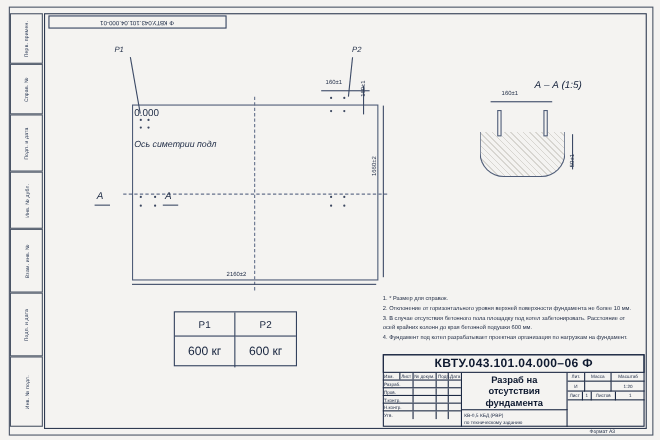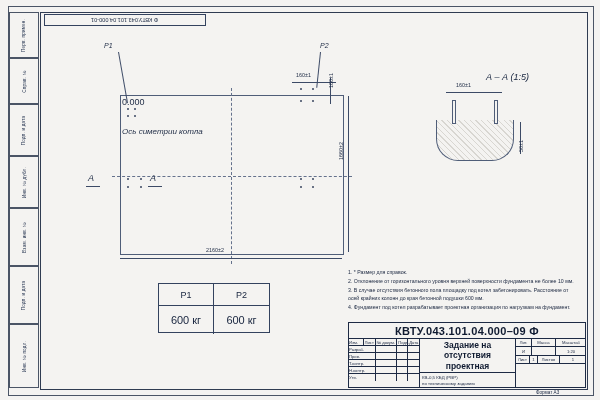--- a/index.html
+++ b/index.html
@@ -201,21 +201,21 @@
     <div class="dot" style="left:312px;top:186px;"></div>
   </div>
 
   <div class="leader" style="left:118px;top:52px;height:52px;transform:rotate(-10deg);transform-origin:top;"></div>
   <div class="leader" style="left:320px;top:52px;height:36px;transform:rotate(6deg);transform-origin:top;"></div>
 
   <div class="lbl lbl-ital" style="left:104px;top:42px;">Р1</div>
   <div class="lbl lbl-ital" style="left:320px;top:42px;">Р2</div>
 
   <div class="lbl" style="left:122px;top:97px;font-size:9px;">0.000</div>
-  <div class="lbl lbl-ital" style="left:122px;top:127px;font-size:8px;">Ось симетрии котла</div>
+  <div class="lbl lbl-ital" style="left:122px;top:127px;font-size:8px;">Ось симетрии подл</div>
 
   <div class="lbl lbl-ital" style="left:88px;top:173px;font-size:9px;">А</div>
   <div class="lbl lbl-ital" style="left:150px;top:173px;font-size:9px;">А</div>
   <div class="tick" style="left:86px;top:186px;width:14px;height:1px;"></div>
   <div class="tick" style="left:148px;top:186px;width:14px;height:1px;"></div>
 
   <div class="dim-line" style="left:120px;top:258px;width:222px;height:1px;"></div>
   <div class="dim-text" style="left:206px;top:247px;">2160±2</div>
 
   <div class="dim-line" style="left:348px;top:96px;width:1px;height:156px;"></div>
@@ -244,21 +244,21 @@
   </div>
 
   <div class="notes">
     <p>1. * Размер для справок.</p>
     <p>2. Отклонение от горизонтального уровня верхней поверхности фундамента не более 10 мм.</p>
     <p>3. В случае отсутствия бетонного пола площадку под котел забетонировать. Расстояние от осей крайних колонн до края бетонной подушки 600 мм.</p>
     <p>4. Фундамент под котел разрабатывает проектная организация по нагрузкам на фундамент.</p>
   </div>
 
   <div class="stamp"></div>
-  <div class="stampcode">КВТУ.043.101.04.000–09  Ф</div>
+  <div class="stampcode">КВТУ.043.101.04.000–06  Ф</div>
 
   <div class="stamp-left">
     <div class="slrow">
       <span style="width:16px">Изм.</span>
       <span style="width:12px">Лист</span>
       <span style="width:22px">№ докум.</span>
       <span style="width:11px">Подп.</span>
       <span style="width:11px">Дата</span>
     </div>
     <div class="slrow">
@@ -287,23 +287,23 @@
     </div>
     <div class="slrow" style="border-bottom:none">
       <span style="width:28px">Утв.</span>
       <span style="width:22px"></span>
       <span style="width:11px"></span>
       <span style="width:11px"></span>
     </div>
   </div>
 
   <div class="stamp-mid">
-    <div>Задание на</div>
+    <div>Разраб на</div>
     <div>отсутствия</div>
-    <div>проектная</div>
+    <div>фундамента</div>
   </div>
   <div class="stamp-mid2">
     <div>КВ-0,5  КБД (РВР)</div>
     <div>по техническому заданию</div>
   </div>
 
   <div class="stamp-right">
     <div class="srrow">
       <div class="srcell" style="width:16px;height:8px">Лит.</div>
       <div class="srcell" style="width:24px;height:8px">Масса</div>

